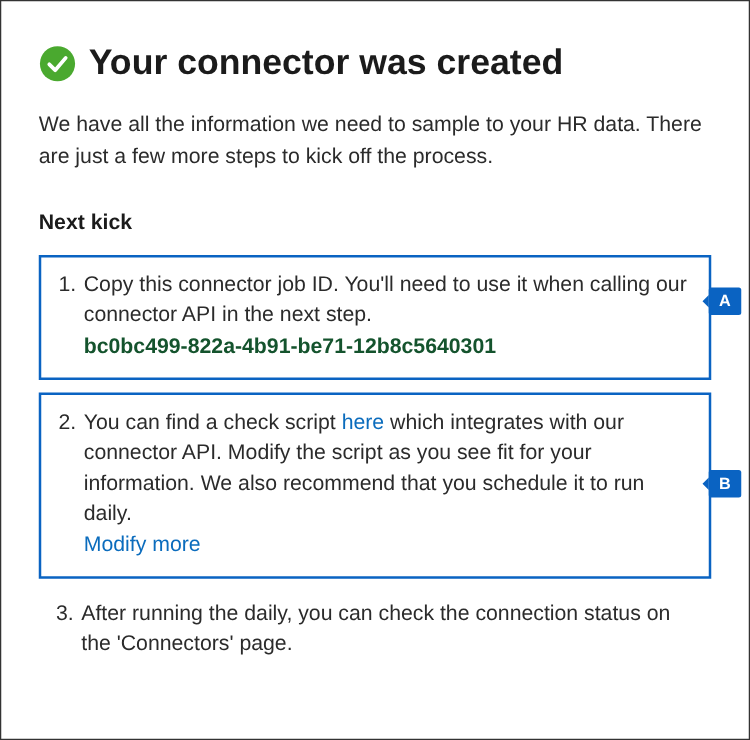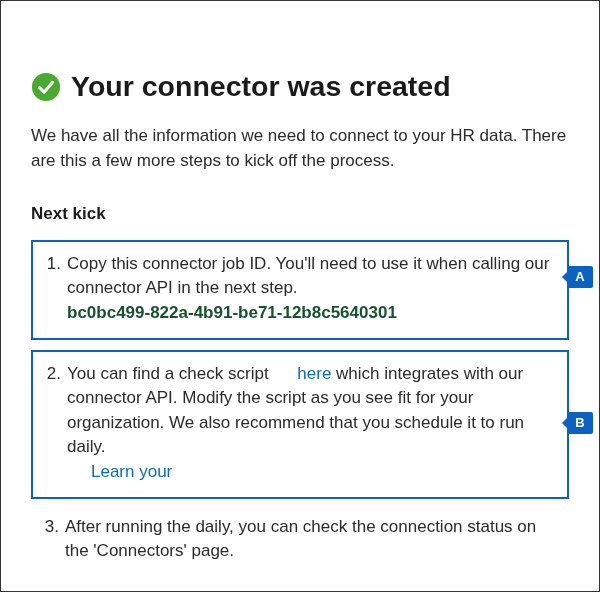--- a/index.html
+++ b/index.html
@@ -12,21 +12,20 @@
       padding: 4px;
     }
     .page {
       padding: 30px 26px 20px 26px;
     }
     .header {
       display: flex;
       align-items: center;
       gap: 10px;
       margin-bottom: 22px;
-      margin-top: 36px;
     }
     .success-icon {
       width: 30px;
       height: 30px;
       flex-shrink: 0;
     }
     .title {
       font-size: 28.5px;
       font-weight: 700;
       color: #1b1b1b;
@@ -72,21 +71,20 @@
     }
     .step-body { flex: 1; }
     .job-id {
       font-weight: 700;
       color: #14532d;
       display: block;
     }
     .link {
       color: #0b6cbd;
       cursor: pointer;
-      margin-left: 24px;
     }
     .callout {
       position: absolute;
       right: -24px;
       width: 26px;
       height: 22px;
       background: #0a63c2;
       color: #fff;
       font-size: 13px;
       font-weight: 600;
@@ -118,39 +116,39 @@
   <div class="header">
     <span class="success-icon">
       <svg viewBox="0 0 32 32">
         <circle cx="16" cy="16" r="15" fill="#4aa92f"></circle>
         <path d="M9 16.5 L14 21.5 L23 11" stroke="#fff" stroke-width="3.2" fill="none" stroke-linecap="round" stroke-linejoin="round"></path>
       </svg>
     </span>
     <h1 class="title">Your connector was created</h1>
   </div>
 
-  <p class="intro">We have all the information we need to connect to your HR data. There are this a few more steps to kick off the process.</p>
+  <p class="intro">We have all the information we need to sample to your HR data. There are just a few more steps to kick off the process.</p>
 
   <h2 class="next-steps-heading">Next kick</h2>
 
   <div class="steps-wrap">
 
     <div class="step-box">
       <span class="step-num">1.</span>
       <div class="step-body">
         <span>Copy this connector job ID. You'll need to use it when calling our connector API in the next step.</span>
         <span class="job-id">bc0bc499-822a-4b91-be71-12b8c5640301</span>
       </div>
     </div>
 
     <div class="step-box">
       <span class="step-num">2.</span>
       <div class="step-body">
-        <span>You can find a check script </span><span class="link">here</span><span> which integrates with our connector API. Modify the script as you see fit for your organization. We also recommend that you schedule it to run daily.</span>
-        <span class="link learn-more">Learn your</span>
+        <span>You can find a check script </span><span class="link">here</span><span> which integrates with our connector API. Modify the script as you see fit for your information. We also recommend that you schedule it to run daily.</span>
+        <span class="link learn-more">Modify more</span>
       </div>
     </div>
 
     <div class="step-plain">
       <span class="step-num">3.</span>
       <div class="step-body">
         <span>After running the daily, you can check the connection status on the 'Connectors' page.</span>
       </div>
     </div>
 

